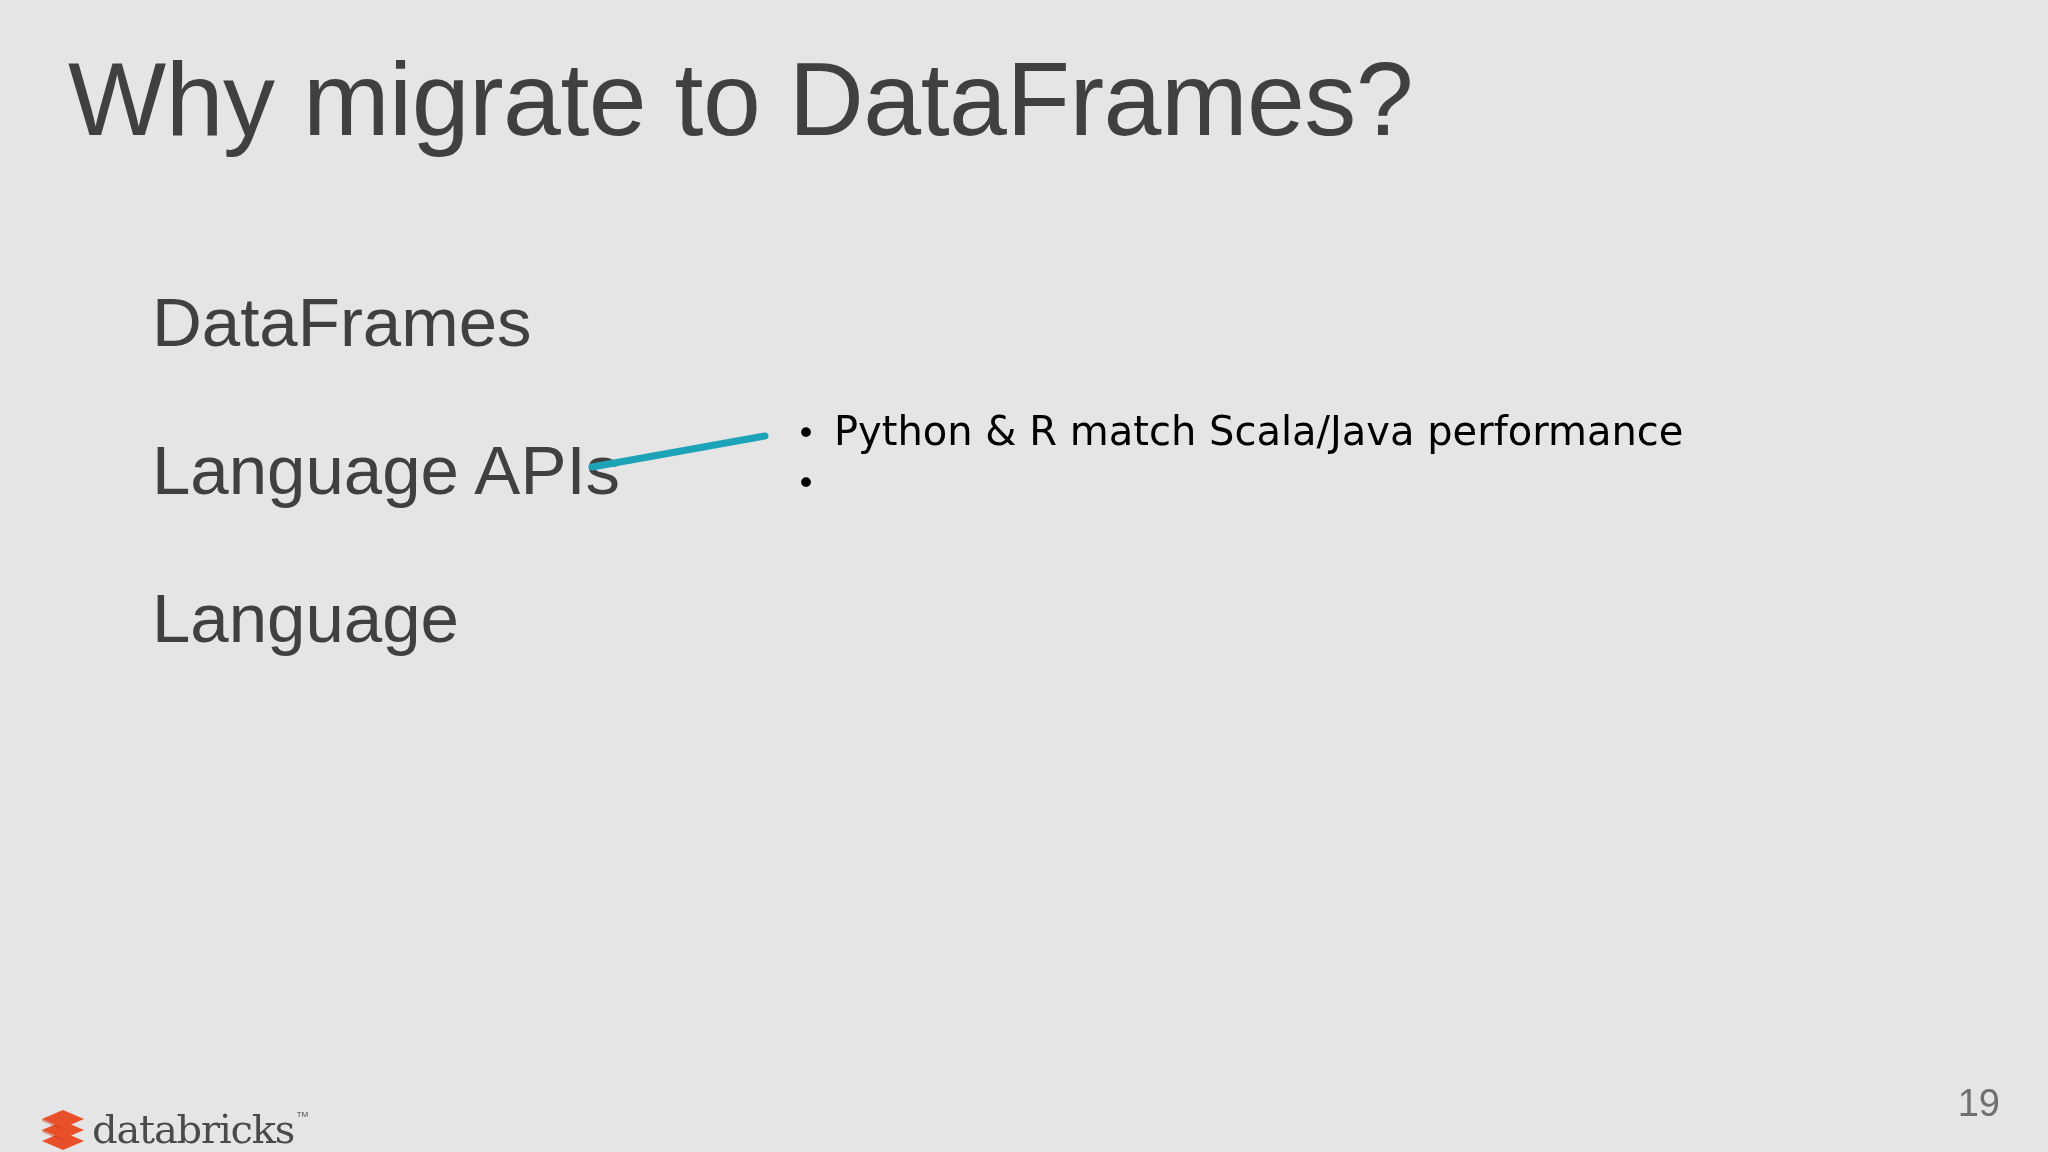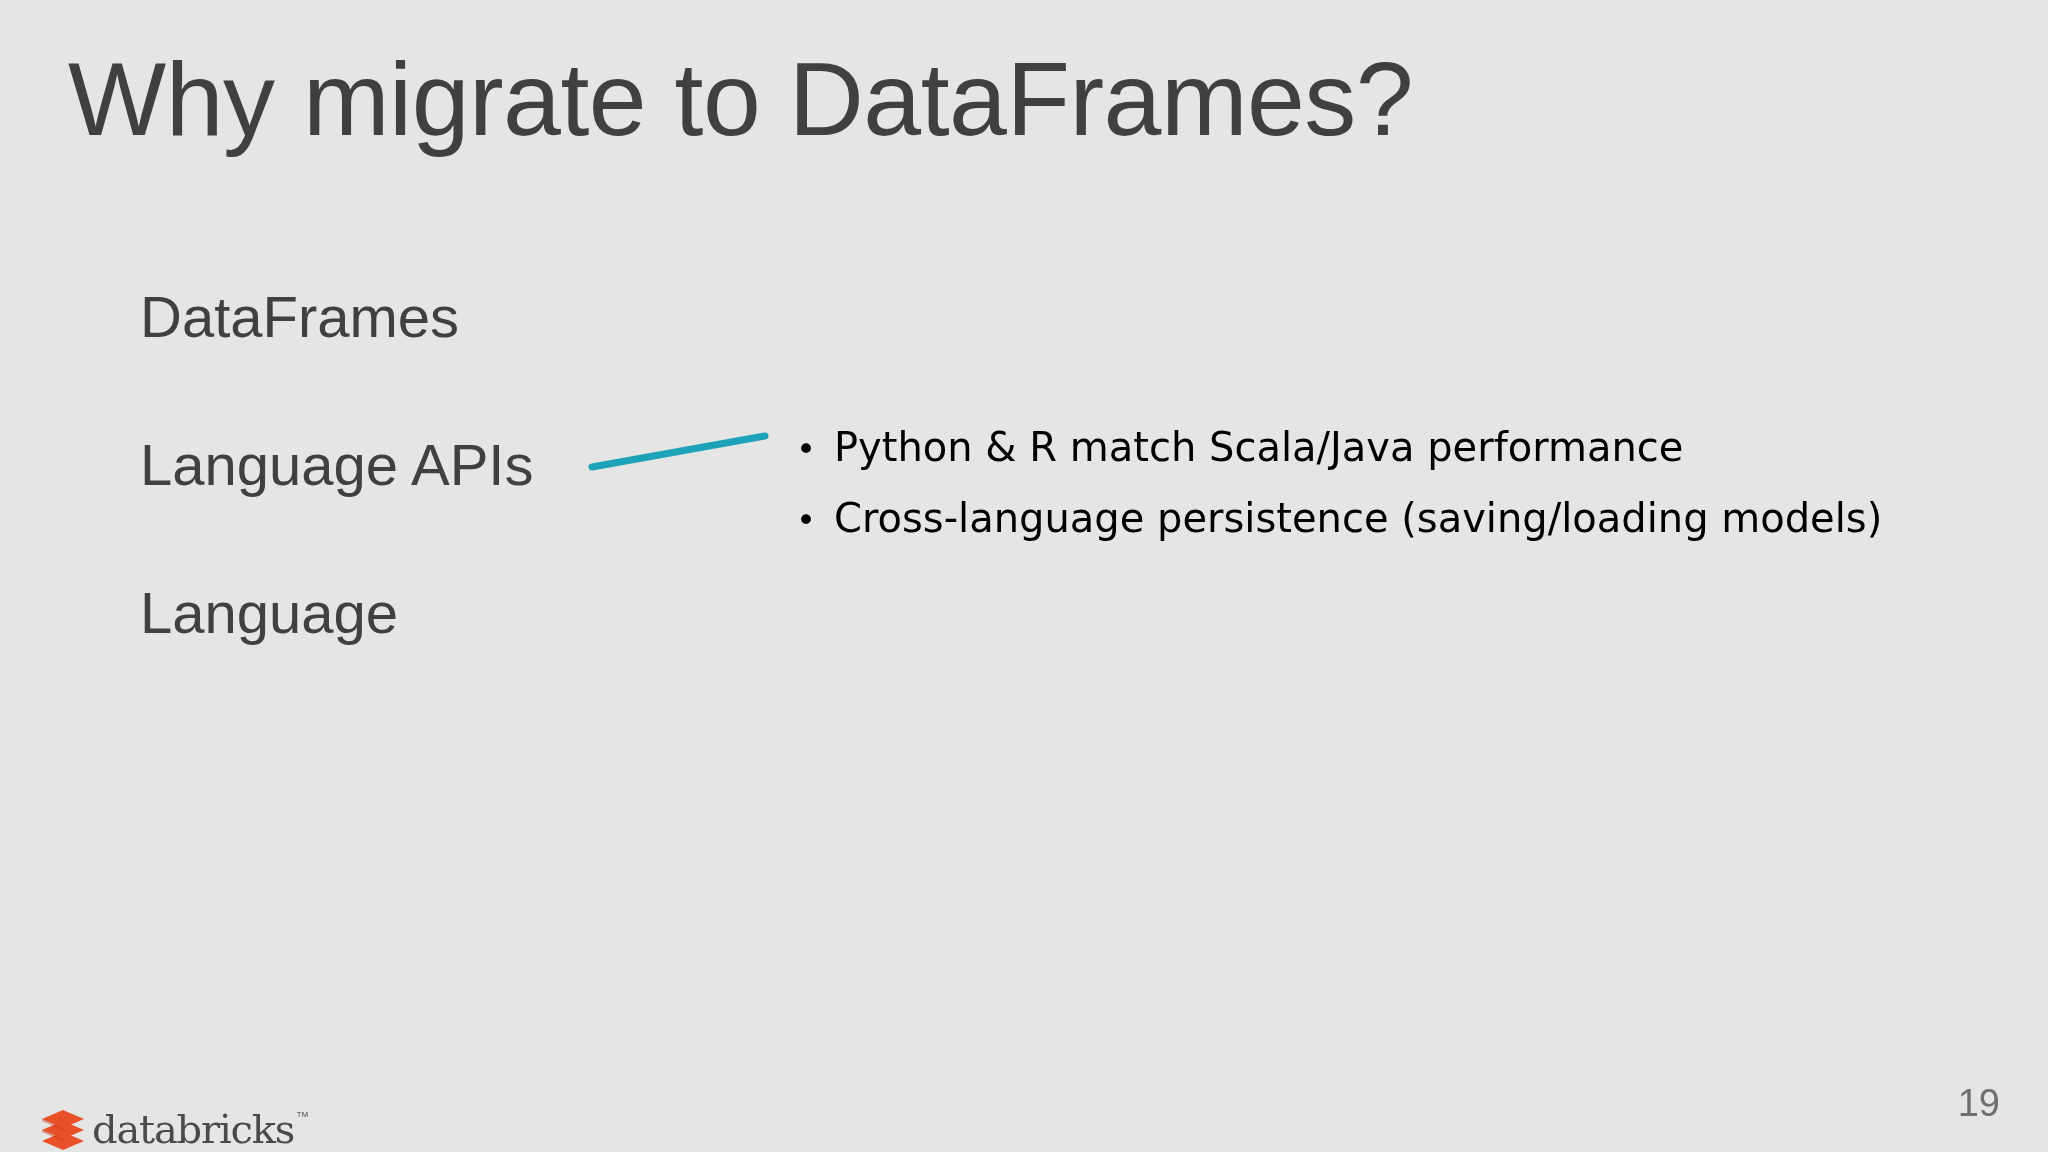--- a/index.html
+++ b/index.html
@@ -29,23 +29,23 @@
     font-weight: 400;
     color: #404040;
     letter-spacing: -0.5px;
     line-height: 1.1;
     white-space: nowrap;
   }
 
   
   .left-item {
     position: absolute;
-    left: 140px;
+    left: 152px;
     font-family: "Liberation Sans", sans-serif;
-    font-size: 58px;
+    font-size: 69px;
     font-weight: 400;
     color: #404040;
     line-height: 1.0;
     white-space: nowrap;
   }
   #left-item-0 { top: 288px; }
   #left-item-1 { top: 436px; }
   #left-item-2 { top: 584px; }
 
   
@@ -87,21 +87,20 @@
     color: #000000;
     line-height: 1.18;
   }
   .detail-bullet-text {
     font-family: "DejaVu Sans", sans-serif;
     font-size: 40px;
     font-weight: 400;
     color: #000000;
     line-height: 1.18;
     white-space: nowrap;
-    margin-top: 16px;
   }
 
   
   #logo {
     position: absolute;
     left: 40px;
     top: 1078px;
     display: flex;
     align-items: flex-start;
     height: 48px;
@@ -158,21 +157,20 @@
 
   <div id="detail-block">
 
     <div class="detail-bullet-row">
       <span class="detail-bullet-dot">•</span>
       <span class="detail-bullet-text">Python &amp; R match Scala/Java performance</span>
     </div>
 
     <div class="detail-bullet-row">
       <span class="detail-bullet-dot">•</span>
-      <span class="detail-bullet-text">Cross-language persistence (saving/loading models)</span>
     </div>
   </div>
 
   <div id="logo">
     <svg id="logo-mark" viewBox="0 0 46 42">
       <g fill="#e8502a">
         <path d="M23 1 L44 10 L23 19 L2 10 Z"></path>
         <path d="M23 12 L44 21 L23 30 L2 21 Z"></path>
         <path d="M23 23 L44 32 L23 41 L2 32 Z"></path>
       </g>

